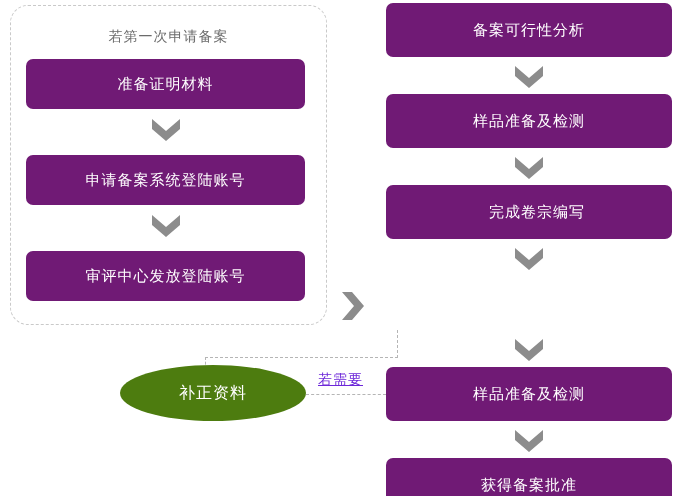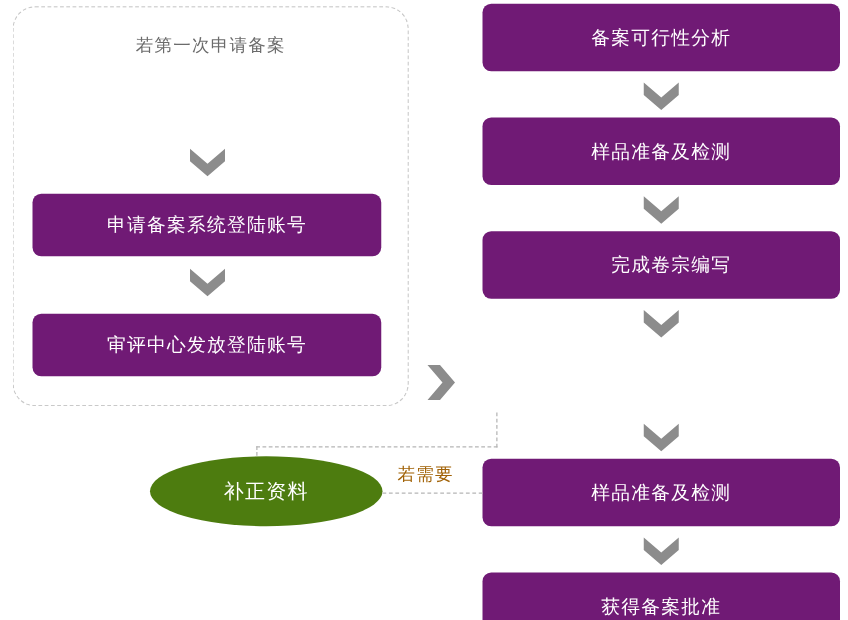--- a/index.html
+++ b/index.html
@@ -96,34 +96,36 @@
     height: 0;
   }
   .dline-v {
     border-left: 1px dashed #b5b5b5;
     width: 0;
   }
 
   .edge-label {
     position: absolute;
     font-size: 14px;
-    color: #a16207;
-    letter-spacing: 1px;
-    white-space: nowrap;
+    color: #6d28d9;
+    letter-spacing: 1px;
+    white-space: nowrap;
+    text-decoration: underline;
   }
 </style>
 </head>
 <body>
 
 <div id="canvas">
 
   <div class="group-box">
     <div class="group-title">若第一次申请备案</div>
   </div>
 
+  <div class="pbox" style="left:26px; top:59px; width:279px; height:50px;">准备证明材料</div>
 
   <div class="chev" style="left:148px; top:116px;">
     <svg width="36" height="26" viewBox="0 0 36 26">
       <path d="M4 3 L18 15 L32 3 L32 13 L18 25 L4 13 Z" fill="#8c8c8c"></path>
     </svg>
   </div>
 
   <div class="pbox" style="left:26px; top:155px; width:279px; height:50px;">申请备案系统登陆账号</div>
 
   <div class="chev" style="left:148px; top:212px;">

